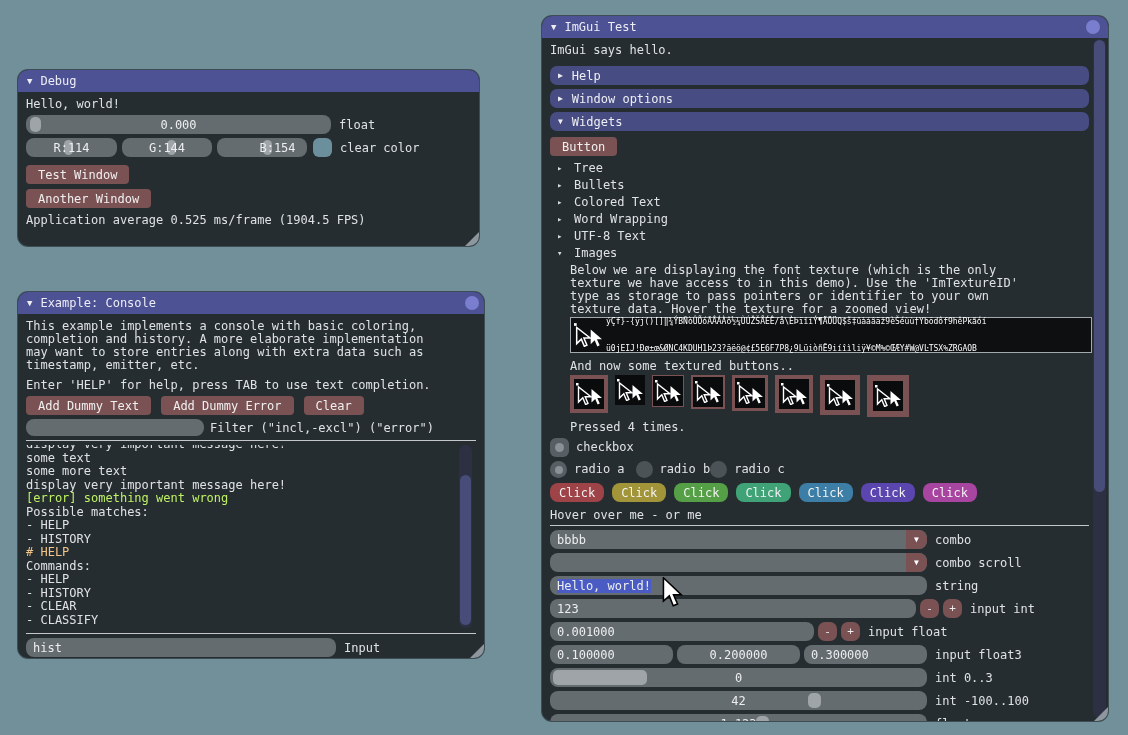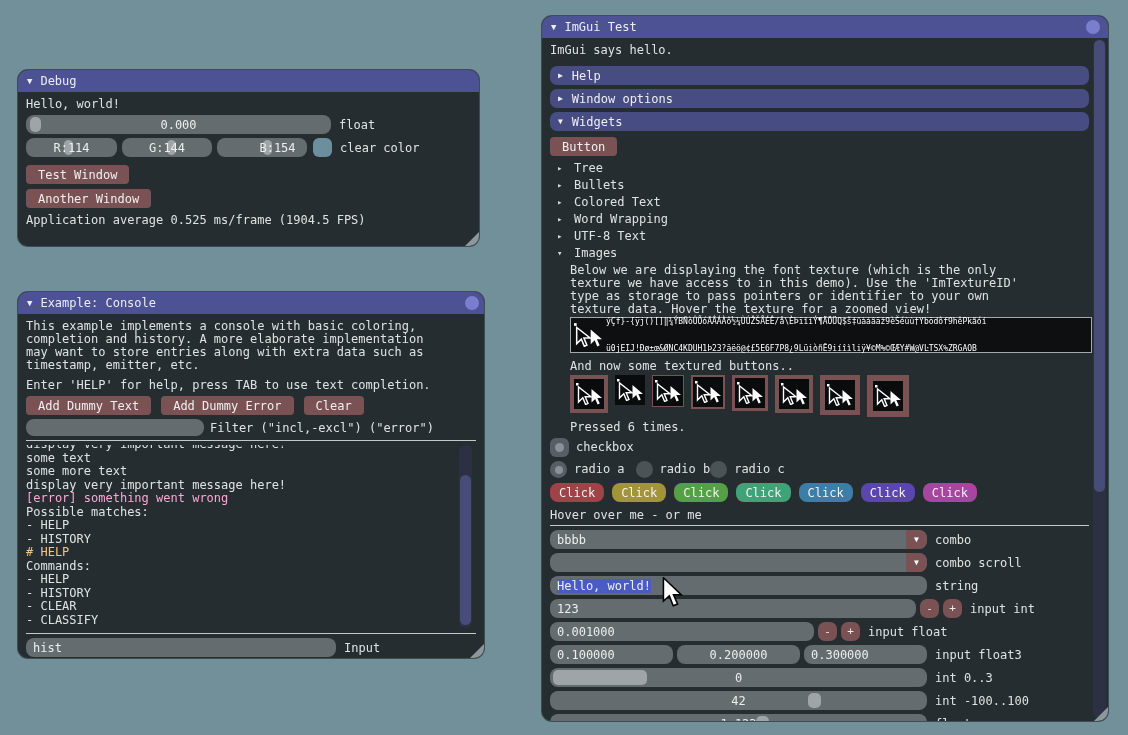--- a/index.html
+++ b/index.html
@@ -35,21 +35,21 @@
   .check{width:19px;height:19px;border-radius:6px;background:#585F64;display:flex;align-items:center;justify-content:center;margin-right:7px;flex:none;}
   .radio{width:17px;height:17px;border-radius:50%;background:#585F64;display:flex;align-items:center;justify-content:center;margin-right:7px;flex:none;}
   .radio.off{background:#4C5357;}
   .dot{width:9px;height:9px;border-radius:50%;background:#8A9197;}
   .radio .dot{width:8px;height:8px;}
   .clickbtn{border-radius:8px;height:19px;display:inline-flex;align-items:center;padding:0 9px;margin-right:8px;color:#F2F2F2;white-space:pre;}
   .combo-arrow{position:absolute;right:0;top:0;width:21px;height:19px;background:#7B5254;border-radius:0 8px 8px 0;display:flex;align-items:center;justify-content:center;font-size:8px;color:#fff;}
   .sq{width:19px;height:19px;border-radius:7px;background:#7B5254;display:flex;align-items:center;justify-content:center;margin-left:4px;flex:none;color:#F0EFEF;font-size:11px;}
   .sel{background:#4A5CC4;}
   .log{line-height:13.5px;white-space:pre;}
-  .log-error{color:#f9a8d4;}
+  .log-error{color:#bef264;}
   .log-command{color:#F2C488;}
   .grip{position:absolute;right:0;bottom:0;width:0;height:0;border-left:14px solid transparent;border-bottom:14px solid #8E979E;}
   .sbar{position:absolute;background:#2C3042;border-radius:6px;}
   .sgrab{position:absolute;left:1px;right:1px;background:#474C78;border-radius:6px;}
   .swatch{width:19px;height:19px;border-radius:6px;background:#6B8F9C;flex:none;}
   .mouse{position:absolute;z-index:60;}
 </style>
 </head>
 <body>
 
@@ -295,21 +295,21 @@
       <span class="imgbtn" style="padding:6px;">
           <span class="imgsurface">
             <svg width="26" height="22" viewBox="0 0 26 22">
               <use href="#curpair"></use>
             </svg>
           </span>
         </span>
     </div>
 
     <div class="row indent" style="margin-top:4px;">
-        <span class="txt">Pressed 6 times.</span>
+        <span class="txt">Pressed 4 times.</span>
       </div>
 
     <div class="row" style="margin-top:4px;">
       <span class="check">
           <span class="dot"></span>
         </span>
       <span class="txt">checkbox</span>
     </div>
     <div class="row" style="margin-top:4px;">
       <span class="radio">

